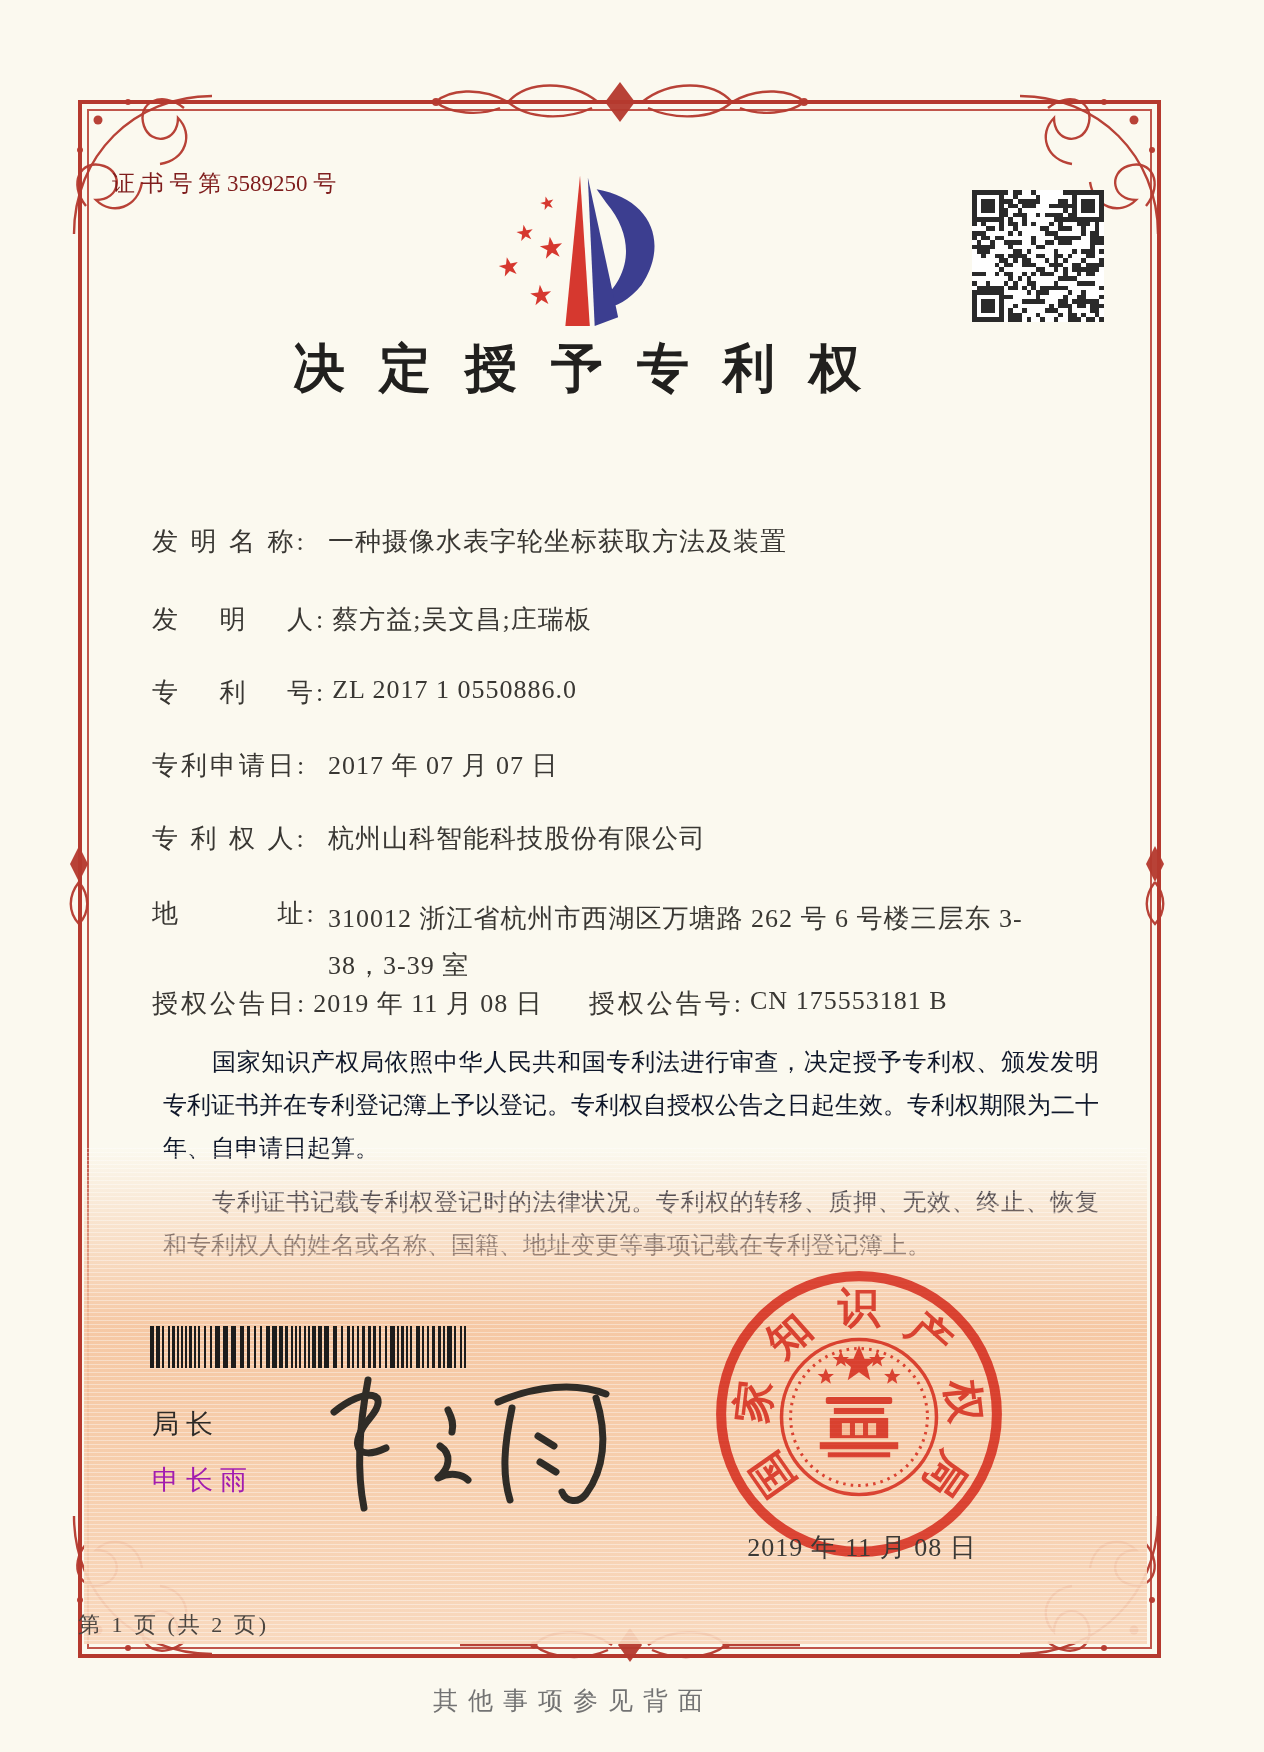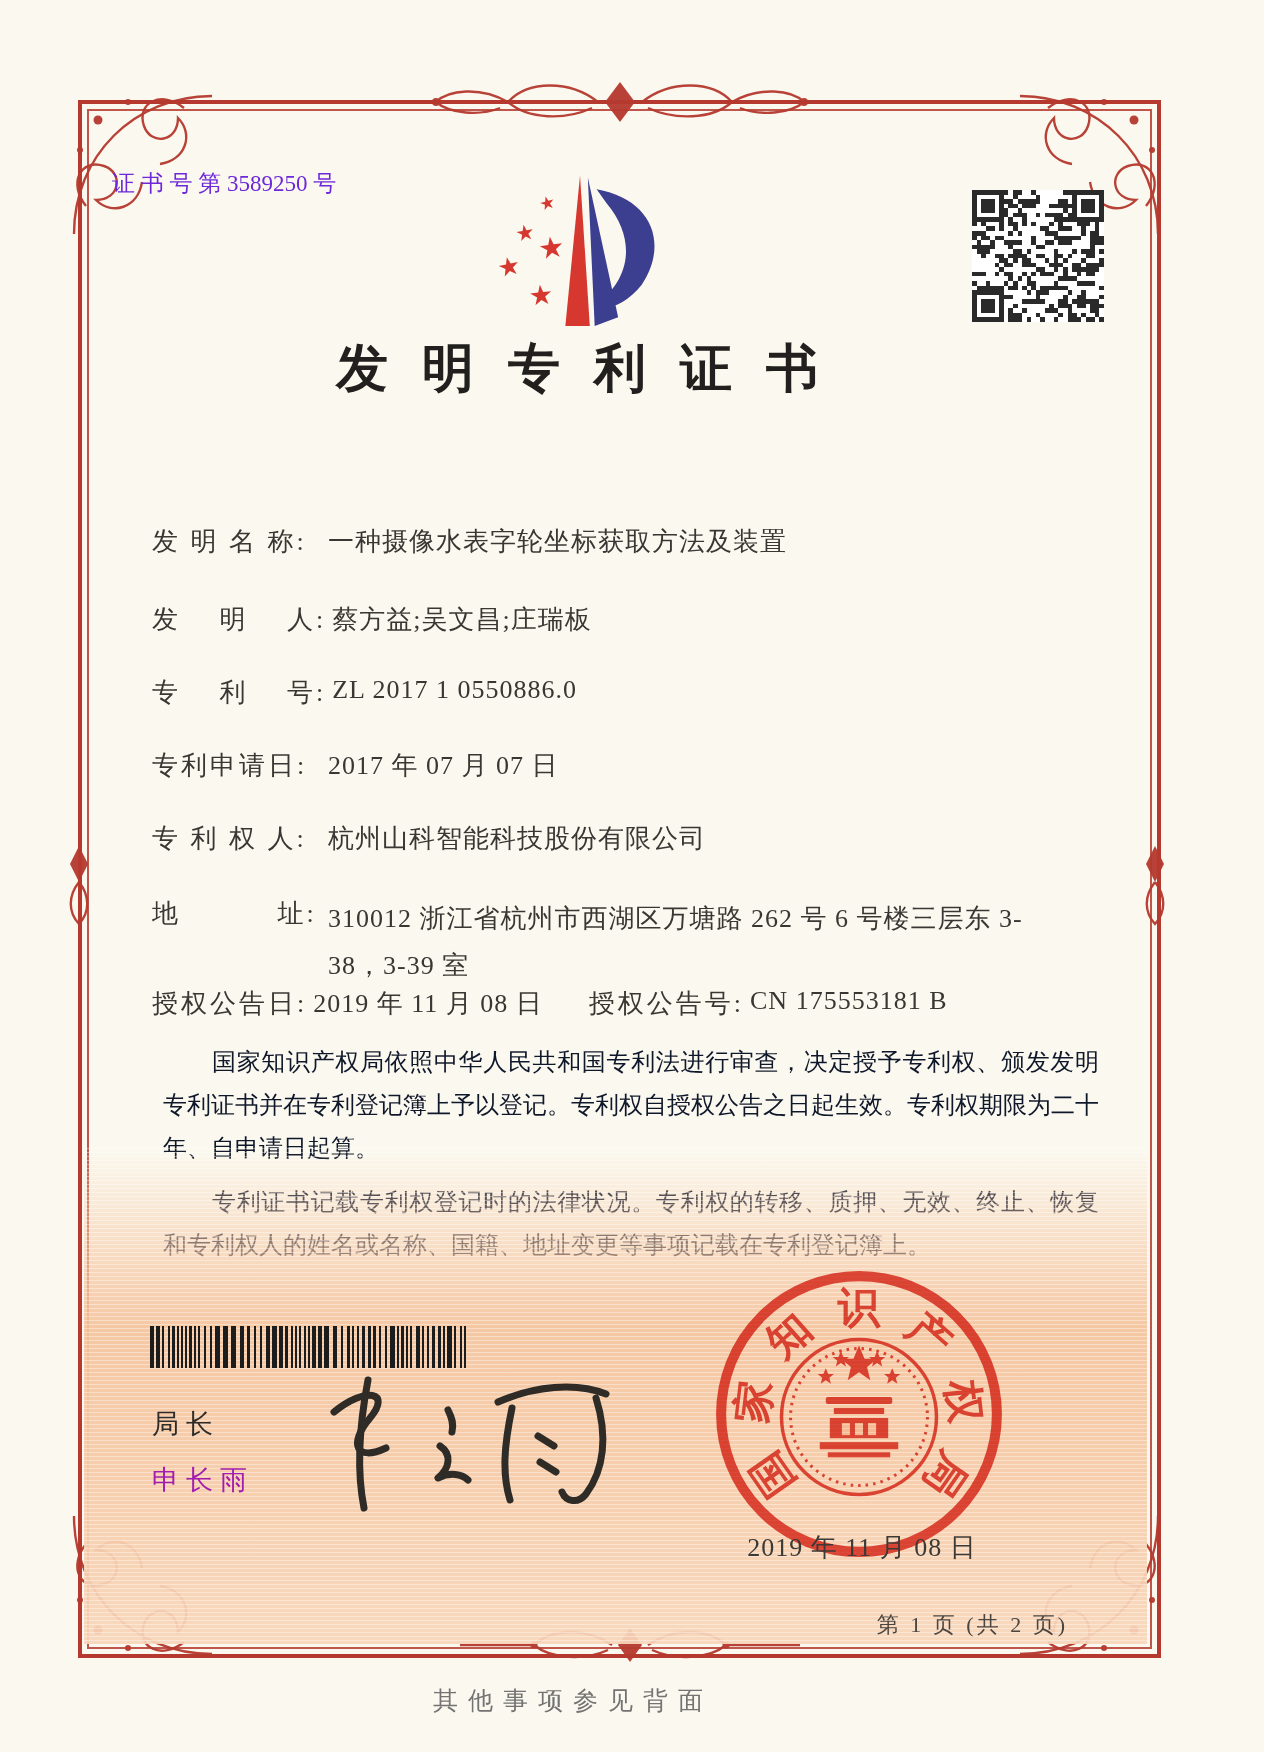--- a/index.html
+++ b/index.html
@@ -11,21 +11,21 @@
     position:relative; width:1264px; height:1752px; background:var(--paper);
     overflow:hidden; font-family:"Liberation Serif","DejaVu Serif",serif; color:var(--ink);
   }
   
   .frame{position:absolute; left:78px; top:100px; width:1075px; height:1550px;
     border:4px solid var(--frame-red);}
   .frame-inner{position:absolute; inset:5px; border:2px solid var(--frame-red); opacity:.85;}
   .orn{position:absolute; stroke:var(--frame-red); fill:none; stroke-width:2.4; opacity:.95;}
   .orn .fill{fill:var(--frame-red); stroke:none;}
   
-  .cert-no{position:absolute; left:112px; top:168px; font-size:23px; color:#6d28d9; white-space:pre;}
+  .cert-no{position:absolute; left:112px; top:168px; font-size:23px; color:#7f1d1d; white-space:pre;}
   .logo{position:absolute; left:452px; top:146px;}
   .qr{position:absolute; left:972px; top:190px; background:#fff;}
   .title{position:absolute; left:20px; top:334px; width:1080px; text-align:center;
     font-size:52px; font-weight:bold; letter-spacing:34px; padding-left:34px; color:#21201e;}
   
   .fields{position:absolute; left:152px; top:524px; width:980px; font-size:26px;}
   .frow{position:absolute; left:0; display:flex; align-items:flex-start;}
   .flabel{white-space:pre; letter-spacing:3px; min-width:170px; color:#393733;}
   .fvalue{margin-left:6px; color:#393733; letter-spacing:1px;}
   .fvalue.addr{width:742px; line-height:1.8;}
@@ -48,21 +48,21 @@
   
   .barcode{position:absolute; left:150px; top:1326px;}
   .sign-role{position:absolute; left:152px; top:1406px; font-size:27px; letter-spacing:7px; color:#2e2b28;}
   .sign-name{position:absolute; left:152px; top:1462px; font-size:27px; letter-spacing:7px; color:#a21caf;}
   .signature{position:absolute; left:290px; top:1350px;}
   .signature path{stroke:#2f2c27; stroke-width:7; fill:none; stroke-linecap:round; stroke-linejoin:round;}
   .seal{position:absolute; left:703px; top:1258px; mix-blend-mode:multiply; opacity:.95;}
   .seal-date{position:absolute; left:712px; top:1530px; width:300px; text-align:center;
     font-size:26px; color:#3c3a36; letter-spacing:1px;}
   
-  .page-info{position:absolute; left:78px; top:1610px; width:990px; text-align:right;
+  .page-info{position:absolute; left:78px; top:1610px; width:990px; text-align:left;
     font-size:22px; color:#4a4540; letter-spacing:3px;}
   .back-note{position:absolute; left:78px; top:1684px; width:990px; text-align:center;
     font-size:25px; color:#737373; letter-spacing:10px;}
 </style>
 </head>
 <body>
 
 <div class="page">
 
   <div class="frame">
@@ -538,21 +538,21 @@
       <rect x="15" y="28" width="1" height="1" fill="#2a2a2a"></rect>
       <rect x="18" y="28" width="1" height="1" fill="#2a2a2a"></rect>
       <rect x="21" y="28" width="1" height="1" fill="#2a2a2a"></rect>
       <rect x="22" y="28" width="1" height="1" fill="#2a2a2a"></rect>
       <rect x="23" y="28" width="1" height="1" fill="#2a2a2a"></rect>
       <rect x="25" y="28" width="1" height="1" fill="#2a2a2a"></rect>
       <rect x="26" y="28" width="1" height="1" fill="#2a2a2a"></rect>
       <rect x="28" y="28" width="1" height="1" fill="#2a2a2a"></rect>
     </svg>
 
-  <div class="title">发明专利证书</div>
+  <div class="title">决定授予专利权</div>
 
   <div class="fields">
     <div class="frow" style="top:0">
       <span class="flabel">发 明 名 称:</span>
       <span class="fvalue">一种摄像水表字轮坐标获取方法及装置</span>
     </div>
     <div class="frow" style="top:78px">
       <span class="flabel">发　 明　 人:</span>
       <span class="fvalue">蔡方益;吴文昌;庄瑞板</span>
     </div>

